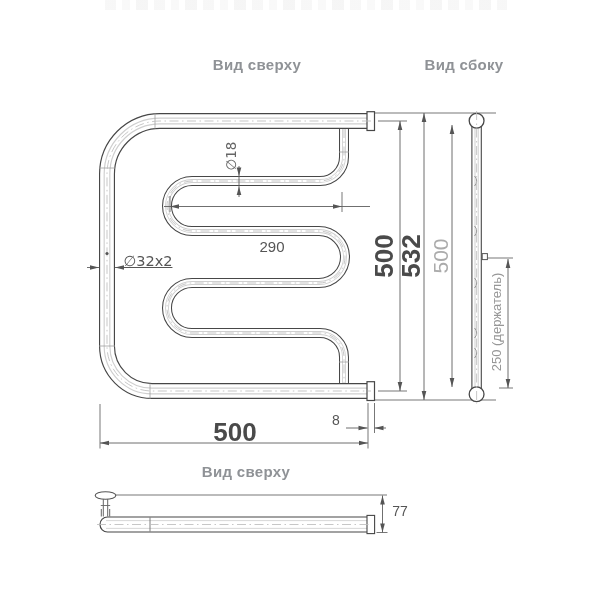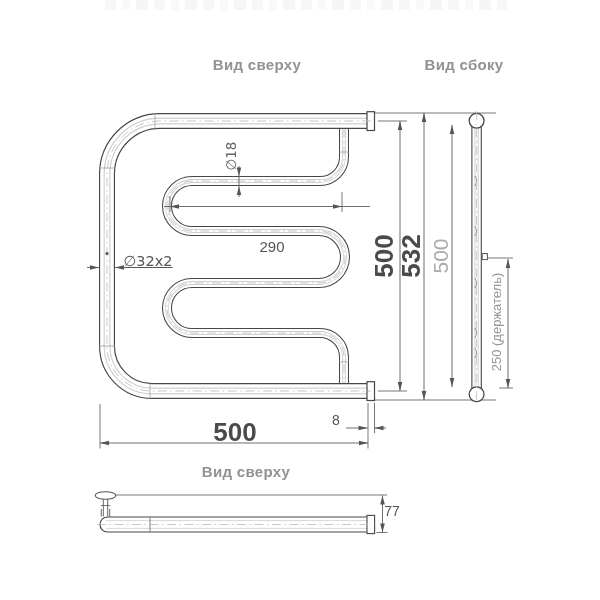--- a/index.html
+++ b/index.html
@@ -179,15 +179,15 @@
   <div class="txt dim maskbg" style="left:272px;top:206px;margin-top:40px;">290</div>
   <div class="txt dim-dia32" style="left:148px;top:261px;">∅32x2</div>
   <div class="txt rot big" style="left:384px;top:256px;">500</div>
   <div class="txt rot big" style="left:411px;top:256px;">532</div>
   <div class="txt big" style="left:235px;top:432px;">500</div>
   <div class="txt dim-sm" style="left:336px;top:420px;">8</div>
 
   <div class="txt rot side-big" style="left:441px;top:256px;">500</div>
   <div class="txt rot side-sm" style="left:496px;top:322px;">250 (держатель)</div>
 
-  <div class="txt dim-sm" style="left:392px;top:511px;">77</div>
+  <div class="txt dim-sm" style="left:400px;top:511px;">77</div>
 
 </div>
 
 </body></html>

